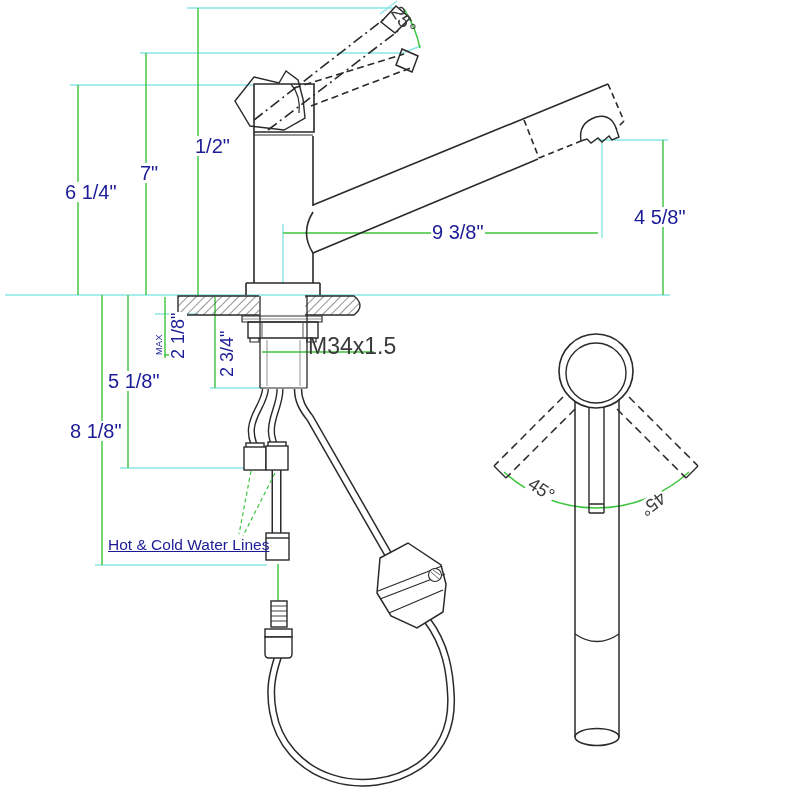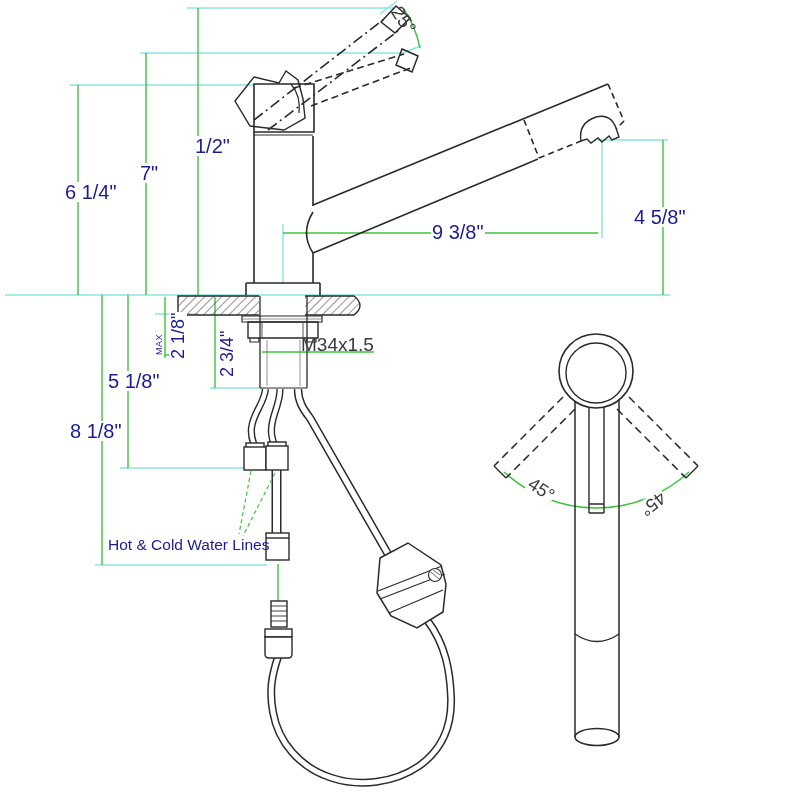--- a/index.html
+++ b/index.html
@@ -13,24 +13,24 @@
   .rot{transform-origin:0 0;}
   #lbl-25  {left:403px;top:2px;  font-size:19px;transform:rotate(56deg);}
   #lbl-half{left:194px;top:136px;font-size:20px;}
   #lbl-7   {left:139px;top:163px;font-size:20px;}
   #lbl-614 {left:64px; top:182px;font-size:20px;}
   #lbl-938 {left:431px;top:222px;font-size:20px;}
   #lbl-458 {left:633px;top:207px;font-size:20px;}
   #lbl-218 {left:169px;top:360px;font-size:18px;transform:rotate(-90deg);}
   #lbl-max {left:155px;top:356px;font-size:9px;letter-spacing:.5px;transform:rotate(-90deg);}
   #lbl-234 {left:218px;top:378px;font-size:18px;transform:rotate(-90deg);}
-  #lbl-m34 {left:300px;top:335px;font-size:19px;}
+  #lbl-m34 {left:307px;top:335px;font-size:23px;}
   #lbl-518 {left:107px;top:371px;font-size:20px;}
   #lbl-818 {left:69px; top:421px;font-size:20px;}
-  #lbl-hc  {left:107px;top:537px;font-size:15.5px;}
+  #lbl-hc  {left:107px;top:537px;font-size:15.5px;text-decoration:underline;}
   #lbl-45l {left:534px;top:474px;font-size:18px;transform:rotate(33deg);}
   #lbl-45r {left:670px;top:502px;font-size:18px;transform:rotate(142deg);}
 </style>
 </head>
 <body>
 
 <div id="stage">
 <svg width="800" height="800" viewBox="0 0 800 800">
   <defs>
     <pattern id="hatch" patternUnits="userSpaceOnUse" width="6" height="6" patternTransform="rotate(-45)">

